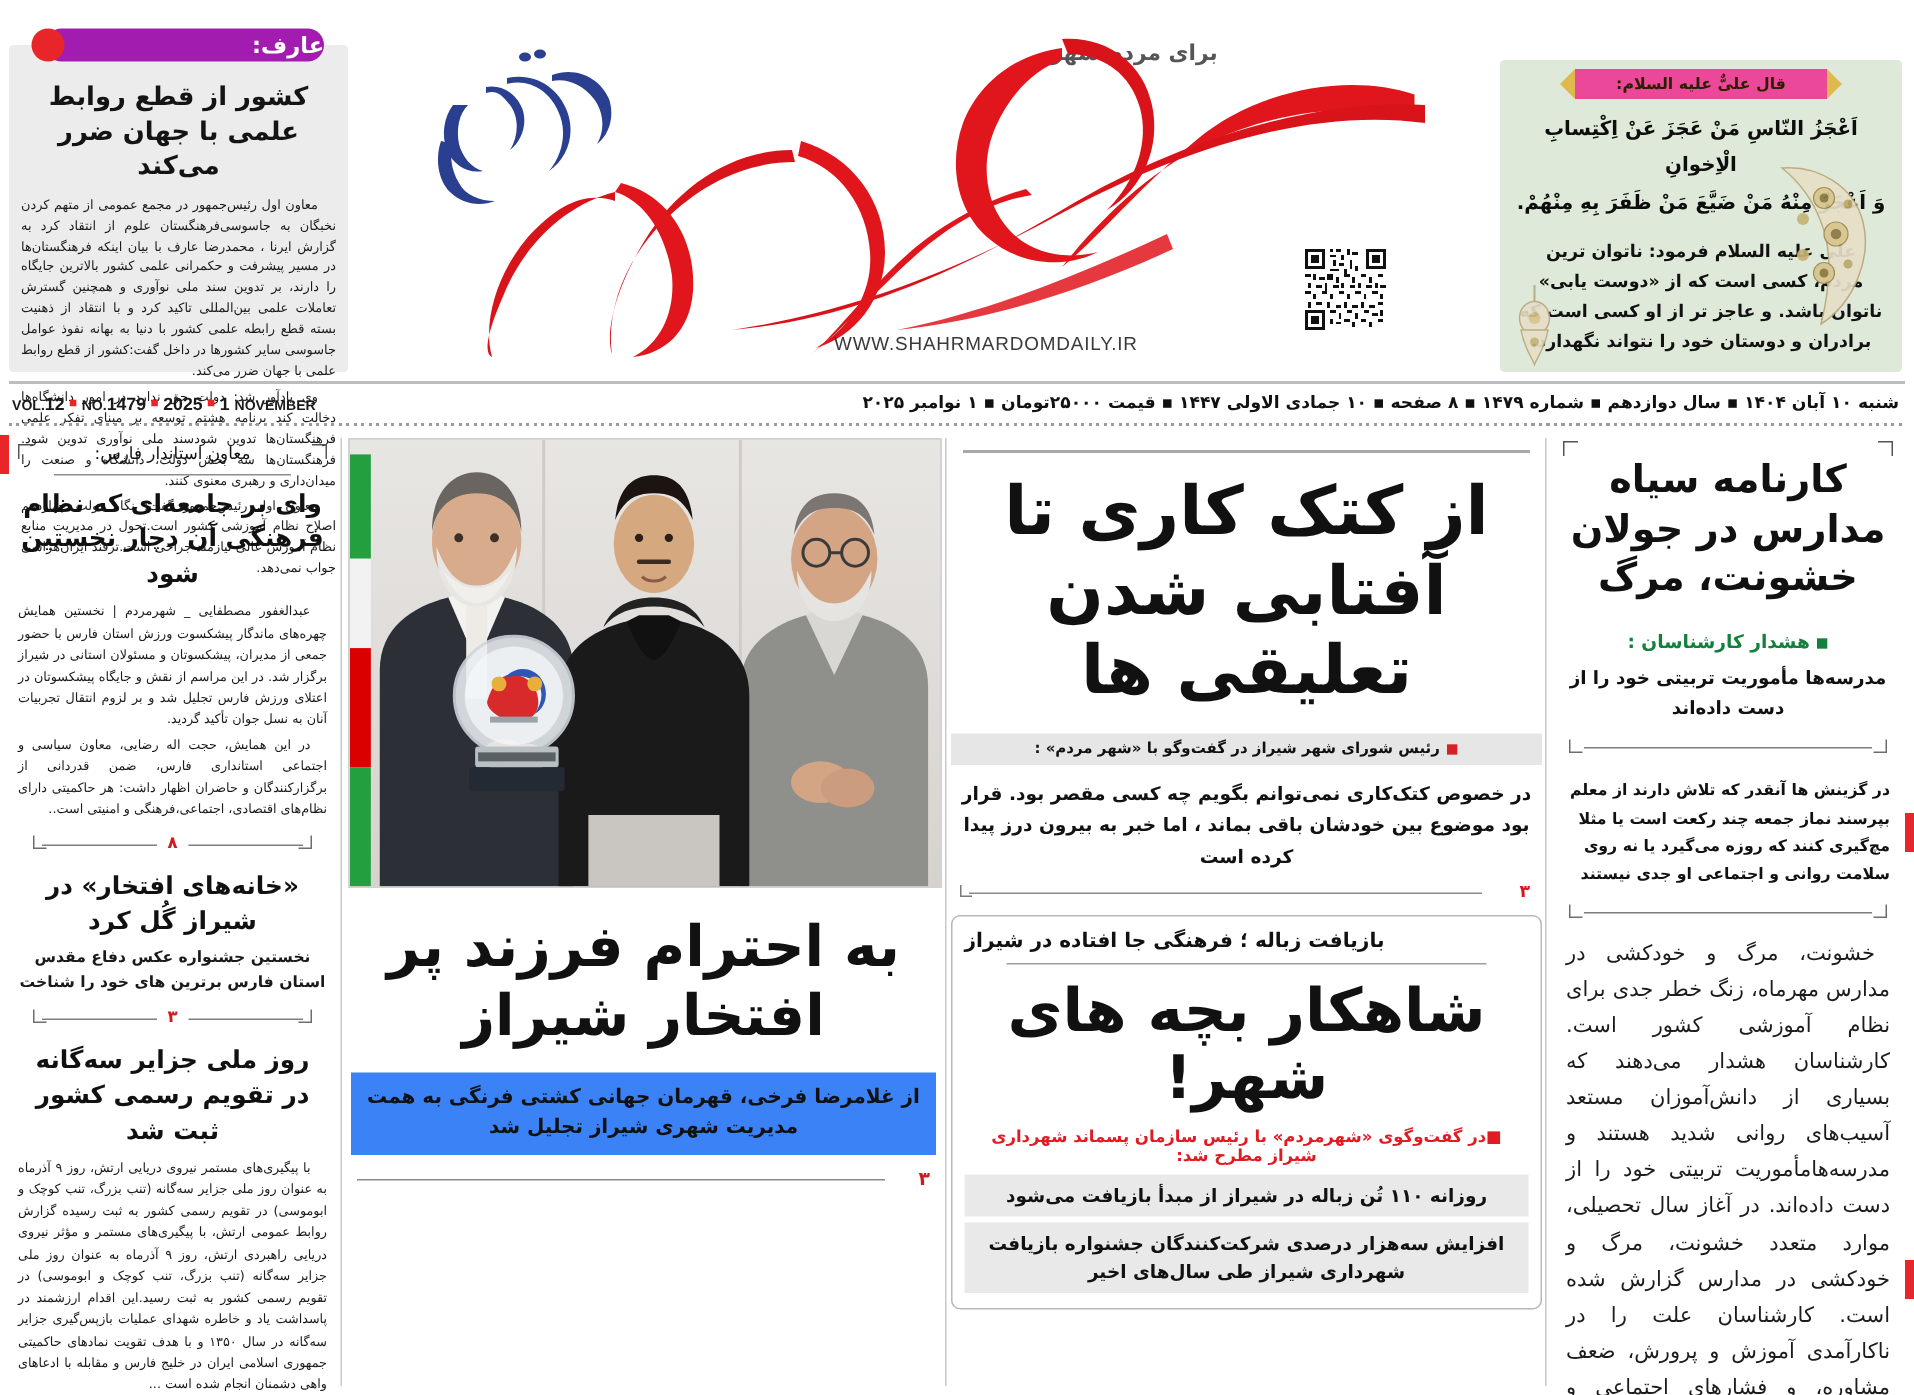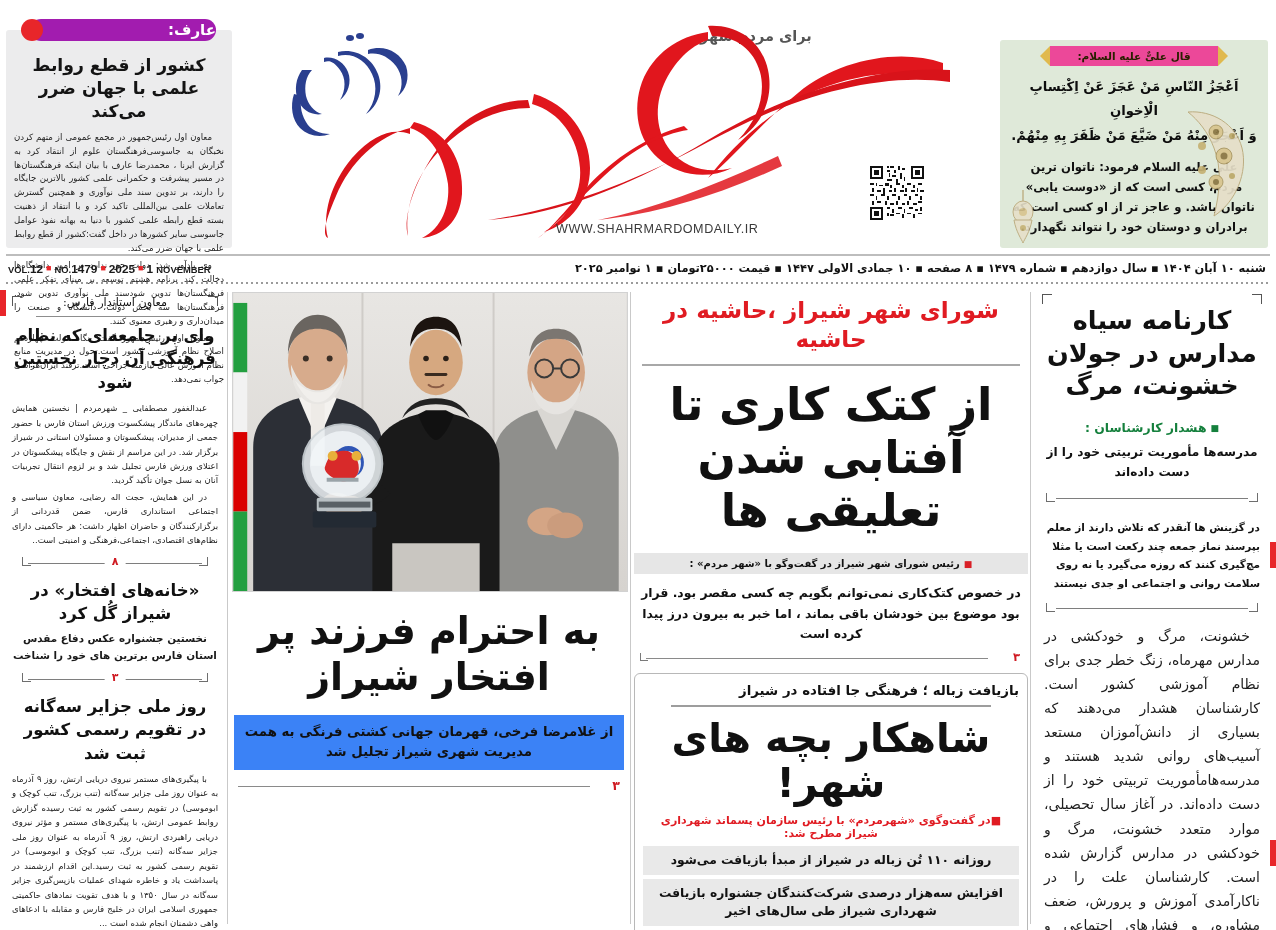--- a/index.html
+++ b/index.html
@@ -292,21 +292,21 @@
     position: absolute; top: 2px; left: 2px; width: 8px; height: 8px;
     border: 1px solid #7a7a7a; border-right: none; border-top: none;
   }
 
   .news-box {
     border: 1px solid #b8b8b8; border-radius: 6px;
     margin-top: 8px; padding: 9px 8px 6px 8px;
   }
   .box-kicker {
     font-size: 13.4px; font-weight: bold; color: #111;
-    text-align: right; letter-spacing: -.2px;
+    text-align: left; letter-spacing: -.2px;
   }
   .hr-box { height: 1.5px; background: #9d9d9d; margin: 7px 28px 9px 28px; }
   .box-head {
     font-size: 40px; font-weight: bold; color: #111;
     text-align: center; line-height: 1.12; letter-spacing: -1.2px;
   }
   .red-line {
     font-size: 11px; font-weight: bold; color: #e01b22;
     text-align: center; padding: 9px 4px 6px 4px;
   }
@@ -703,21 +703,20 @@
       <div class="yellow-cap">از غلامرضا فرخی، قهرمان جهانی کشتی فرنگی به همت مدیریت شهری شیراز تجلیل شد</div>
       <div class="pagemark2">
         <span class="num">۳</span>
         <span class="ln"></span>
       </div>
     </div>
 
     <div class="col-news">
 
       <div>
-        <div class="red-kicker">شورای شهر شیراز ،حاشیه در حاشیه</div>
         <div class="hr-mid"></div>
         <div class="big-head">از کتک کاری تا آفتابی شدن تعلیقی ها</div>
         <div class="gray-strip">
           <span class="bullet">■</span><span>رئیس شورای شهر شیراز در گفت‌وگو با «شهر مردم» :</span>
         </div>
         <div class="lead">در خصوص کتک‌کاری نمی‌توانم بگویم چه کسی مقصر بود.  قرار بود موضوع بین خودشان باقی بماند ، اما خبر به بیرون درز پیدا کرده است</div>
         <div class="pagemark3">
           <span class="cl"></span>
           <span class="ln"></span>
           <span class="num">۳</span>

